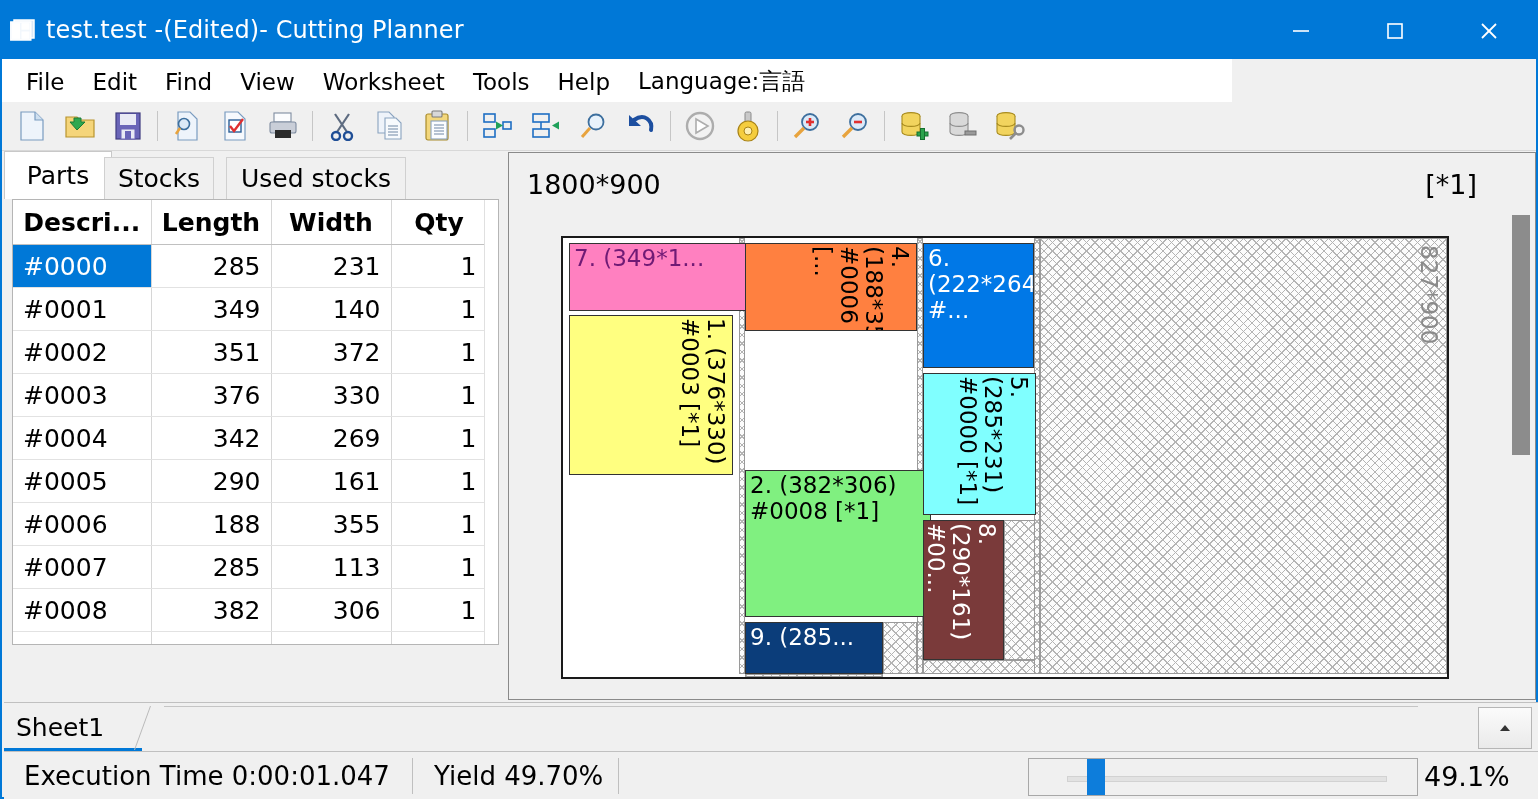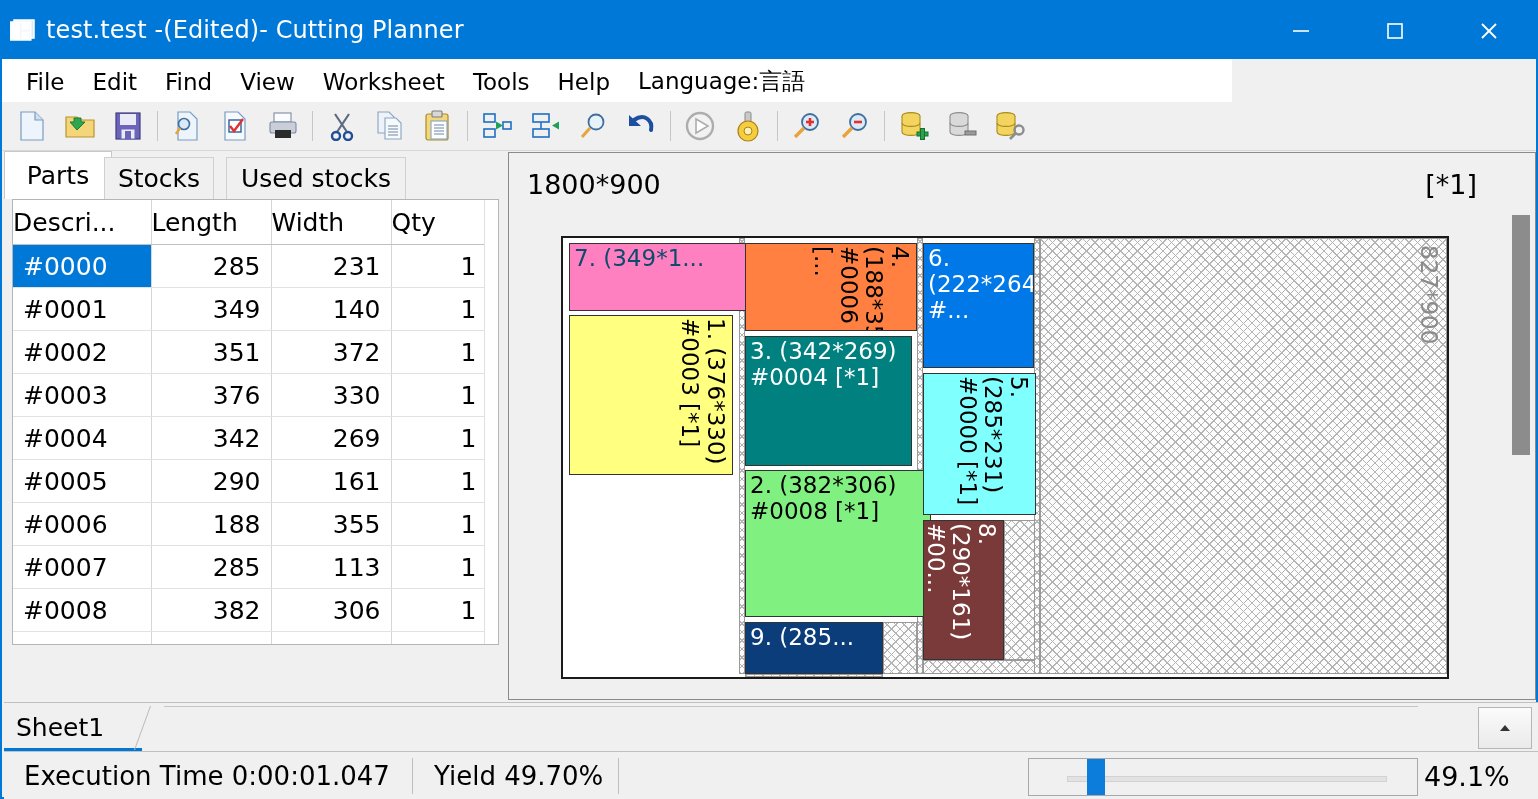--- a/index.html
+++ b/index.html
@@ -41,23 +41,23 @@
   .tabstrip{position:absolute;left:0;top:0;width:503px;height:48px;}
   .tab{position:absolute;top:6px;height:42px;box-sizing:border-box;
        display:flex;align-items:center;justify-content:center;
        font-size:25px;color:#000;background:#f0f0f0;
        border:1px solid #d0d0d0;border-bottom:none;}
   .tab.active{top:0;height:48px;background:#fff;border:1px solid #c8c8c8;border-bottom:none;}
 
   .gridwrap{position:absolute;left:8px;top:48px;width:487px;height:446px;
             background:#fff;border:1px solid #b5b5b5;box-sizing:border-box;overflow:hidden;}
   table.parts{border-collapse:collapse;width:474px;table-layout:fixed;}
-  table.parts th{height:44px;font-weight:normal;font-size:25px;color:#000;background:#fff;
+  table.parts th{height:44px;font-weight:bold;font-size:25px;color:#000;background:#fff;
                  border-right:1px solid #d6d6d6;border-bottom:1px solid #c0c0c0;
-                 text-align:left;padding:0;}
+                 text-align:center;padding:0;}
   table.parts td{height:42px;font-size:25px;color:#000;padding:0 10px;
                  border-right:1px solid #d6d6d6;border-bottom:1px solid #e2e2e2;}
   table.parts td.desc{text-align:left;}
   table.parts td.num{text-align:right;}
   table.parts tr.selected td.desc{background:#0078d7;color:#fff;}
   .col-desc{width:138px;} .col-len{width:120px;} .col-wid{width:120px;} .col-qty{width:96px;}
   .vscroll-left{position:absolute;right:0;top:0;width:13px;height:446px;background:#fff;
                 border-left:1px solid #e0e0e0;}
 
   
@@ -447,36 +447,33 @@
       <div class="waste" style="left:354px;top:0;width:6px;height:436px;"></div>
       <div class="waste" style="left:320px;top:384px;width:34px;height:52px;"></div>
       <div class="waste" style="left:441px;top:282px;width:32px;height:140px;"></div>
       <div class="waste" style="left:360px;top:422px;width:113px;height:14px;"></div>
       <div class="waste" style="left:182px;top:436px;width:138px;height:3px;"></div>
       <div class="waste" style="left:471px;top:0;width:6px;height:436px;"></div>
       <div class="waste" style="left:477px;top:0;width:407px;height:436px;">
         <span class="rem-label" style="right:4px;top:6px;">827*900</span>
       </div>
 
-      <div class="piece" style="left:6px;top:5px;width:190px;height:68px;background:#ff80c0;color:#0c4a6e;">
+      <div class="piece" style="left:6px;top:5px;width:190px;height:68px;background:#ff80c0;color:#701a75;">
         <span>7. (349*1...</span>
       </div>
 
       <div class="piece rot" style="left:6px;top:77px;width:164px;height:160px;background:#ffff80;color:#000;">
         <span>1. (376*330) #0003 [*1]</span>
       </div>
 
 
       <div class="piece rot" style="left:182px;top:5px;width:172px;height:88px;background:#ff8040;color:#000;">
         <span>4. (188*355) #0006 [...</span>
       </div>
 
-      <div class="piece" style="left:182px;top:98px;width:167px;height:130px;background:#00807f;color:#fff;">
-        <span>3. (342*269) #0004 [*1]</span>
-      </div>
 
       <div class="piece" style="left:182px;top:232px;width:186px;height:147px;background:#80f080;color:#000;">
         <span>2. (382*306) #0008 [*1]</span>
       </div>
 
       <div class="piece" style="left:182px;top:384px;width:138px;height:52px;background:#0b3d7a;color:#fff;">
         <span>9. (285...</span>
       </div>
 
       <div class="piece" style="left:360px;top:5px;width:111px;height:125px;background:#0078e7;color:#fff;">

